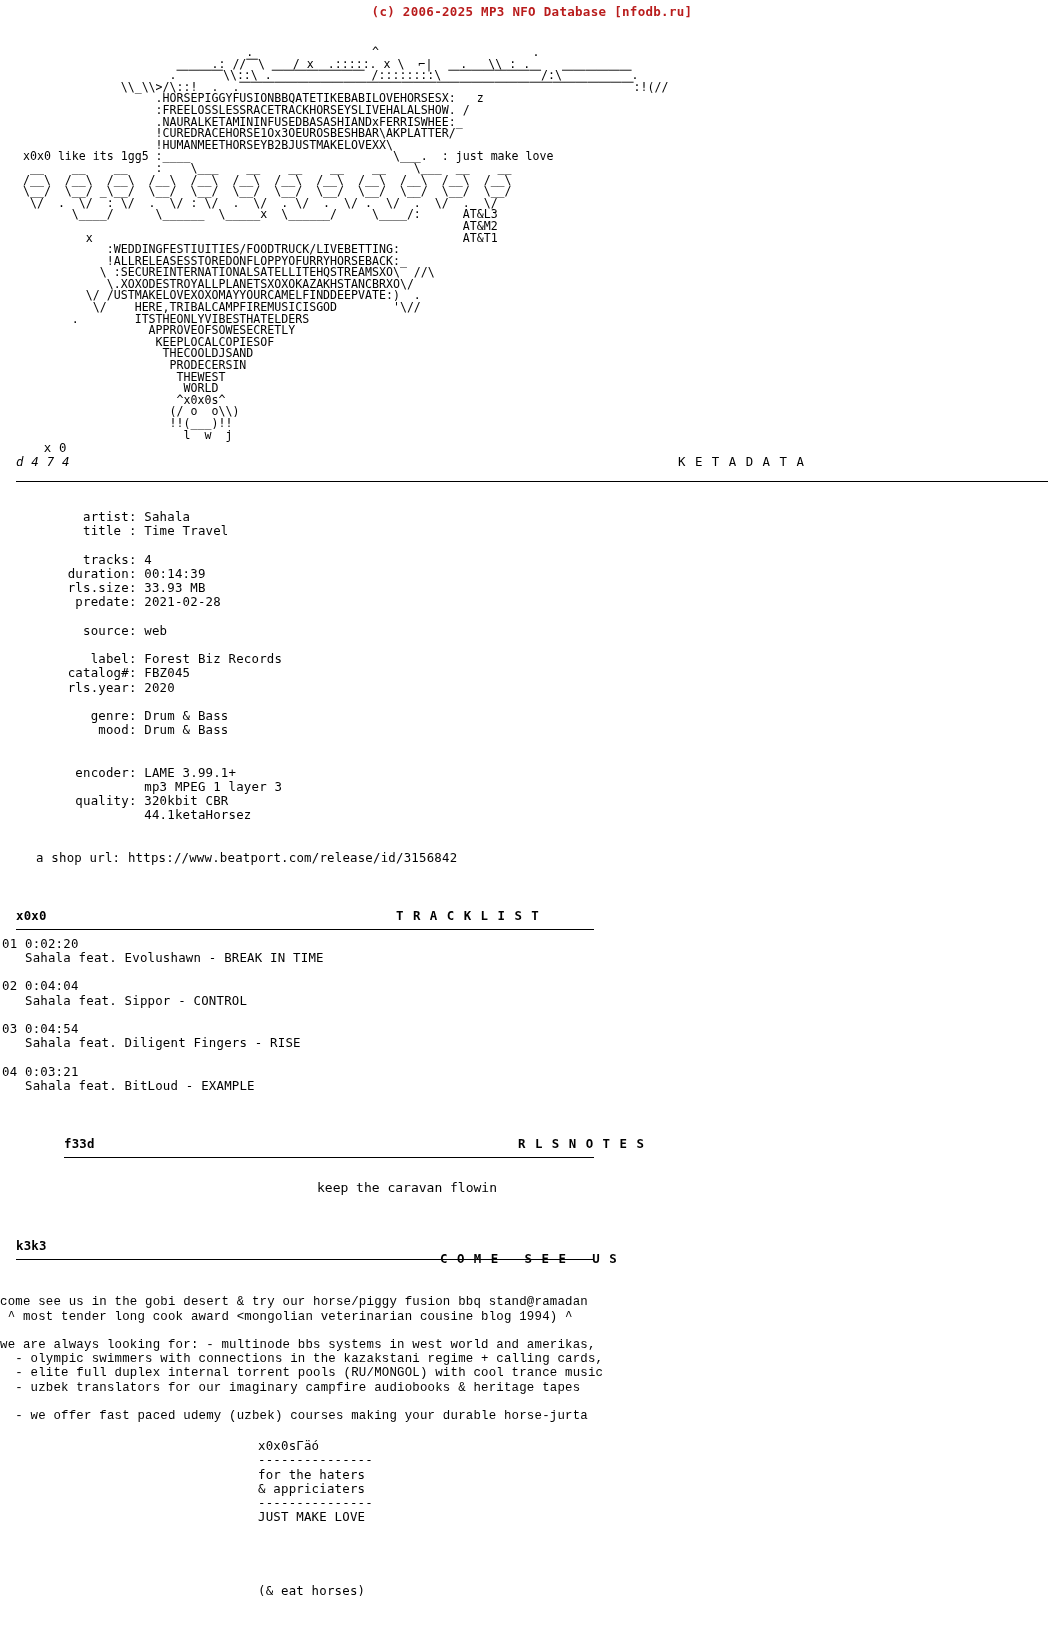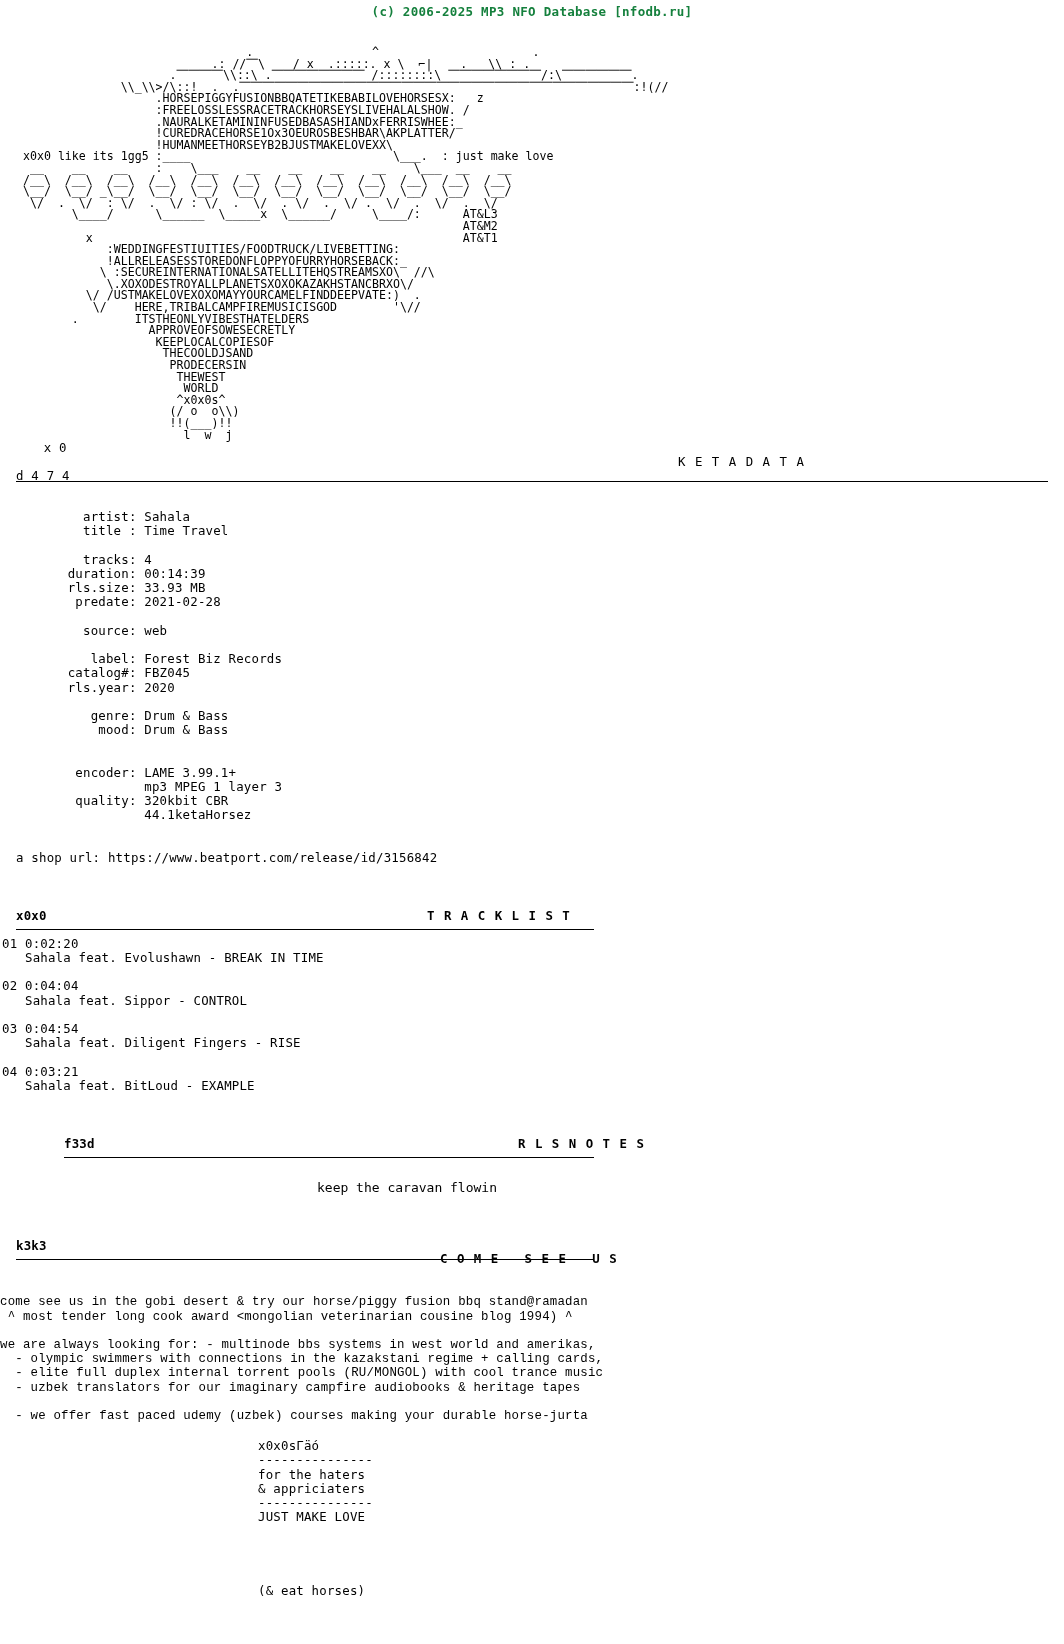--- a/index.html
+++ b/index.html
@@ -74,21 +74,21 @@
   .topdivider {
     border-top: 1px solid #000;
     margin: 6px 16px 0 16px;
   }
 </style>
 </head>
 <body>
 
 <div class="page">
 
-  <div class="topbar" style="color: #15803d;">(c) 2006-2025 MP3 NFO Database [nfodb.ru]</div>
+  <div class="topbar" style="color: #b91c1c;">(c) 2006-2025 MP3 NFO Database [nfodb.ru]</div>
 
   <div class="ascii art-block pad-l">                                 .                 ^                      .
                             .: //⎺\    / x  .:::::. x \  ⌐|    .   \\ : .
                       .⎺⎺⎺⎺\\::\ .⎺⎺⎺⎺⎺⎺⎺⎺ /::::::::\ ⎺⎺⎺⎺⎺⎺⎺⎺/:\⎺⎺⎺⎺⎺⎺.
                \\_\\&gt;/\::!  .  .⎺⎺⎺⎺⎺⎺⎺⎺⎺⎺⎺⎺⎺⎺⎺⎺⎺⎺⎺⎺⎺⎺⎺⎺⎺⎺⎺⎺⎺⎺⎺⎺⎺⎺:!(//
                     .HORSEPIGGYFUSIONBBQATETIKEBABILOVEHORSESX:   z
                     :FREELOSSLESSRACETRACKHORSEYSLIVEHALALSHOW. /
                     .NAURALKETAMININFUSEDBASASHIANDxFERRISWHEE:_
                     !CUREDRACEHORSE1Ox3OEUROSBESHBAR\AKPLATTER/
                     !HUMANMEETHORSEYB2BJUSTMAKELOVEXX\
@@ -113,21 +113,21 @@
                       PRODECERSIN
                        THEWEST
                         WORLD
                        ^x0x0s^
                       (/ o  o\\)
                       !!(___)!!
                         l  w  j</div>
 
   <div style="position:relative; height:34px;">
     <div class="body-block" style="position:absolute; left:36px; top:0;"> x 0</div>
-    <div class="body-block" style="position:absolute; left:16px; top:28px;">d 4 7 4</div>
+    <div class="body-block" style="position:absolute; left:16px; top:14px;font-style:italic;">d 4 7 4</div>
     <div class="body-block" style="position:absolute; left:678px; top:14px; letter-spacing:1px;">K E T A D A T A</div>
   </div>
 
   <div class="topdivider"></div>
 
   <div class="spacer-m"></div>
 
   <div class="body-block pad-l" style="padding-left:60px;">   artist: Sahala
    title : Time Travel
 
@@ -146,27 +146,27 @@
      mood: Drum &amp; Bass
 
 
   encoder: LAME 3.99.1+
            mp3 MPEG 1 layer 3
   quality: 320kbit CBR
            44.1ketaHorsez</div>
 
   <div class="spacer-m"></div>
 
-  <div class="body-block" style="padding-left:16px;">a shop url: https://www.beatport.com/release/id/3156842</div>
+  <div class="body-block" style="padding-left:36px;">a shop url: https://www.beatport.com/release/id/3156842</div>
 
   <div class="spacer-l"></div>
 
   <div class="hdr-wrap" style="height:28px;">
     <div class="section-hdr" style="position:absolute; left:16px; top:0;">x0x0</div>
-    <div class="section-hdr" style="position:absolute; left:396px; top:0; letter-spacing:1px;margin-left:31px;">T R A C K L I S T</div>
+    <div class="section-hdr" style="position:absolute; left:396px; top:0; letter-spacing:1px;">T R A C K L I S T</div>
     <div style="position:absolute; left:16px; right:470px; top:20px; border-top:1px solid #000;"></div>
   </div>
 
   <div class="body-block" style="padding-left:2px;">01 0:02:20
    Sahala feat. Evolushawn - BREAK IN TIME
 
 02 0:04:04
    Sahala feat. Sippor - CONTROL
 
 03 0:04:54

